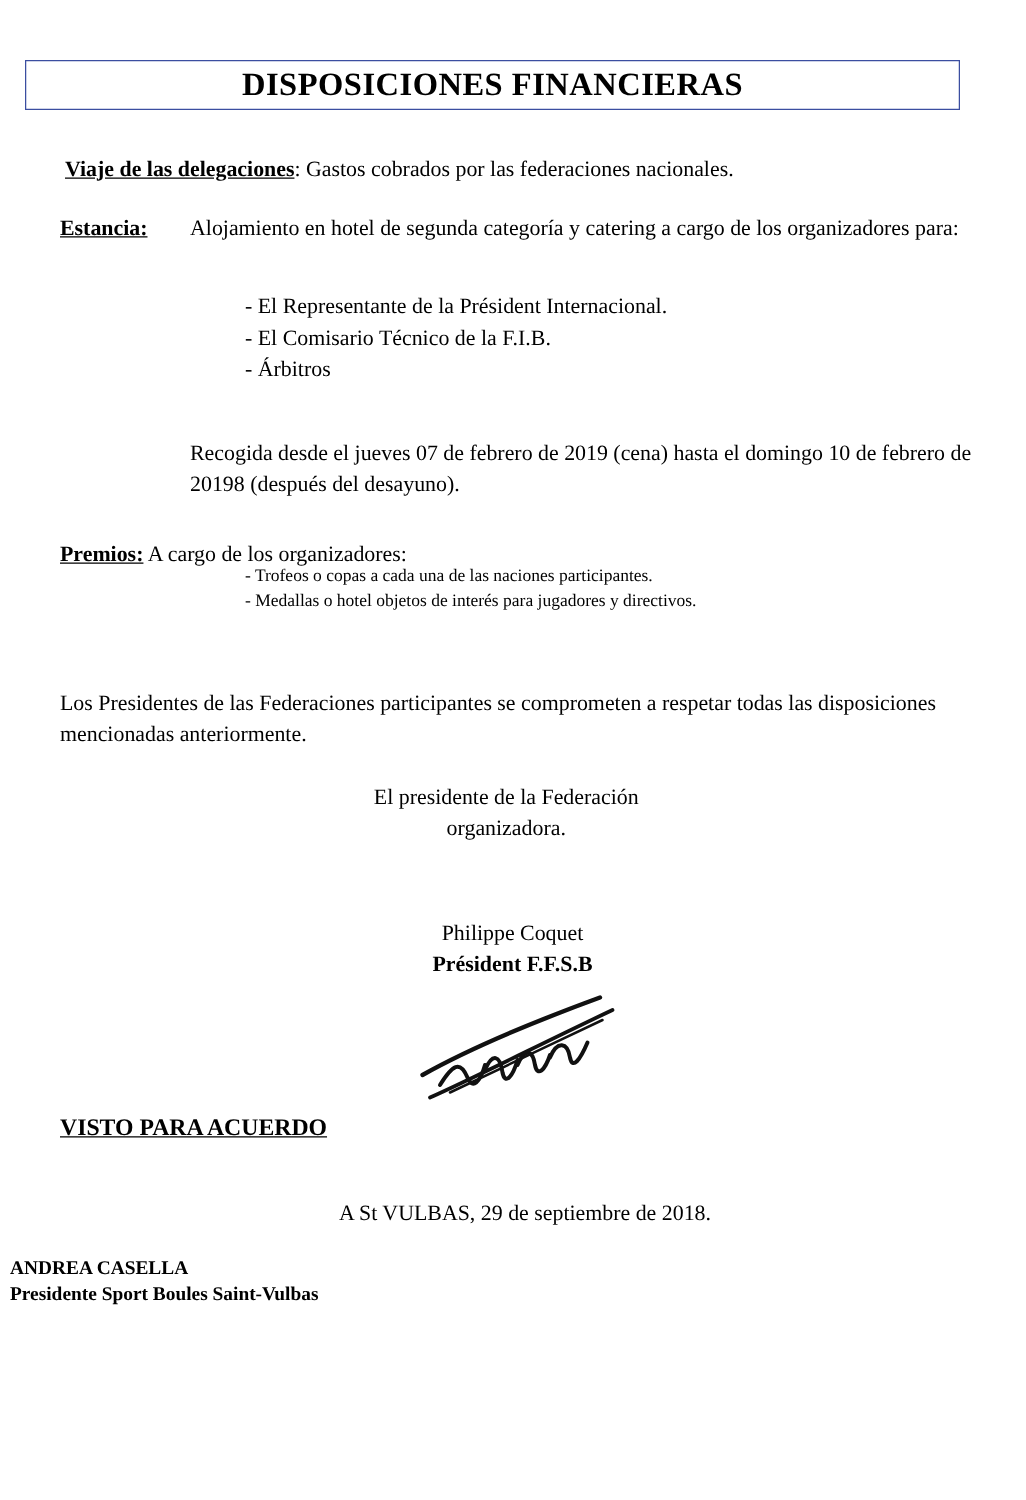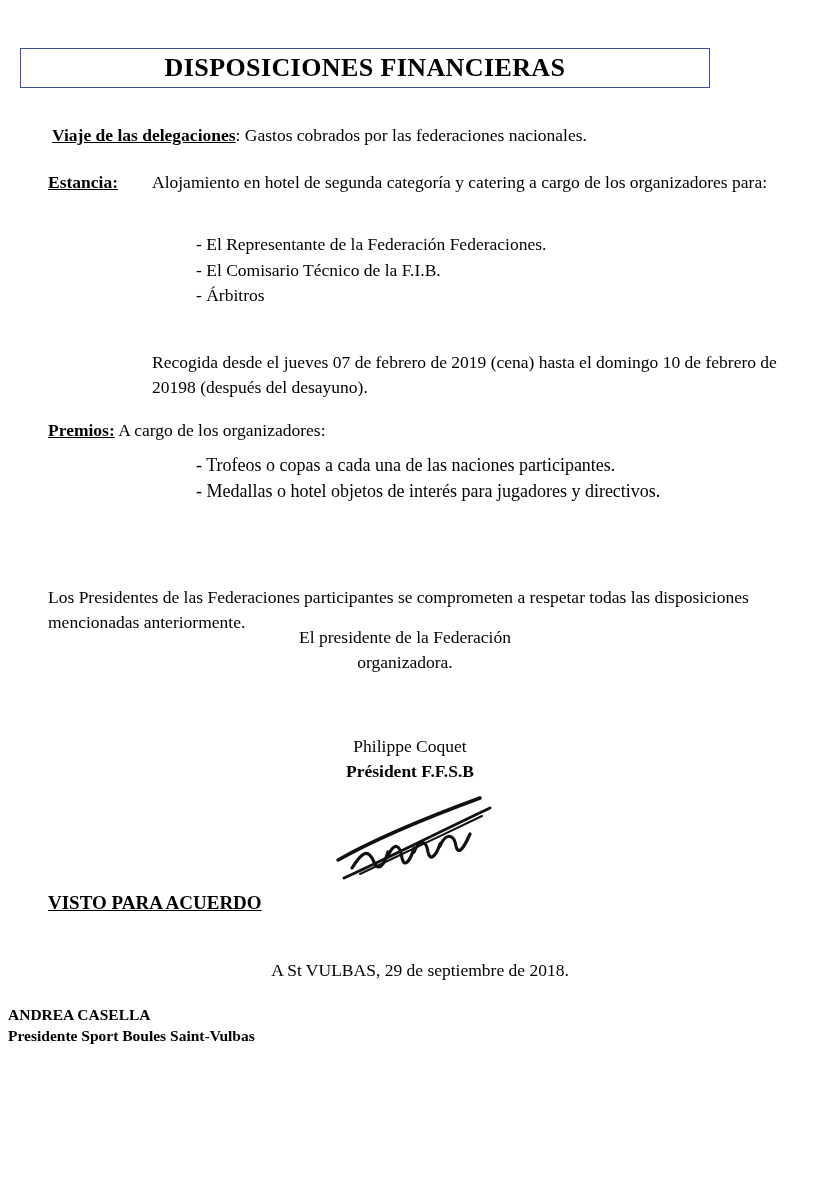--- a/index.html
+++ b/index.html
@@ -18,21 +18,21 @@
   .page {
     position: absolute;
     left: 0; top: 0;
     width: 821px;
     height: 1200px;
   }
   .title-box {
     position: absolute;
     left: 20px;
     top: 48px;
-    width: 690px;
+    width: 748px;
     height: 40px;
     border: 1px solid #3b4ea0;
     box-sizing: border-box;
     display: flex;
     align-items: center;
     justify-content: center;
   }
   .title-text {
     font-size: 26px;
     font-weight: bold;
@@ -90,44 +90,43 @@
     position: absolute;
     left: 152px;
     top: 240px;
     width: 660px;
     font-size: 17.5px;
     line-height: 1.42;
   }
   .row-premios {
     position: absolute;
     left: 48px;
-    top: 308px;
+    top: 321px;
     width: 760px;
   }
   .premios-label {
     display: inline;
   }
   .premios-list {
     position: absolute;
     left: 196px;
     top: 342px;
     width: 620px;
   }
   .premios-list div {
-    font-size: 18px;
+    font-size: 14px;
     line-height: 1.46;
   }
   .commitment {
     position: absolute;
     left: 48px;
     top: 440px;
     width: 730px;
     font-size: 17.5px;
     line-height: 1.42;
-    margin-top: 35px;
   }
   .place-block {
     position: absolute;
     left: 120px;
     top: 515px;
     width: 570px;
     text-align: center;
     font-size: 17.5px;
     line-height: 1.45;
   }
@@ -194,21 +193,21 @@
     <div class="row-travel para">
       <span class="u-bold">Viaje de las delegaciones</span><span>: Gastos cobrados por las federaciones nacionales.</span>
     </div>
 
     <div class="row-estancia">
       <div class="estancia-label para u-bold">Estancia:</div>
       <div class="estancia-text para">Alojamiento en hotel de segunda categoría y catering a cargo de los organizadores para:</div>
     </div>
 
     <div class="bullets">
-      <div>- El Representante de la Federación Federaciones.</div>
+      <div>- El Representante de la Président Internacional.</div>
       <div>- El Comisario Técnico de la F.I.B.</div>
       <div>- Árbitros</div>
     </div>
 
     <div class="recogida">Recogida desde el jueves 07 de febrero de 2019 (cena) hasta el domingo 10 de febrero de 20198 (después del desayuno).</div>
 
     <div class="row-premios para">
       <span class="premios-label u-bold">Premios:</span><span> A cargo de los organizadores:</span>
     </div>
 

